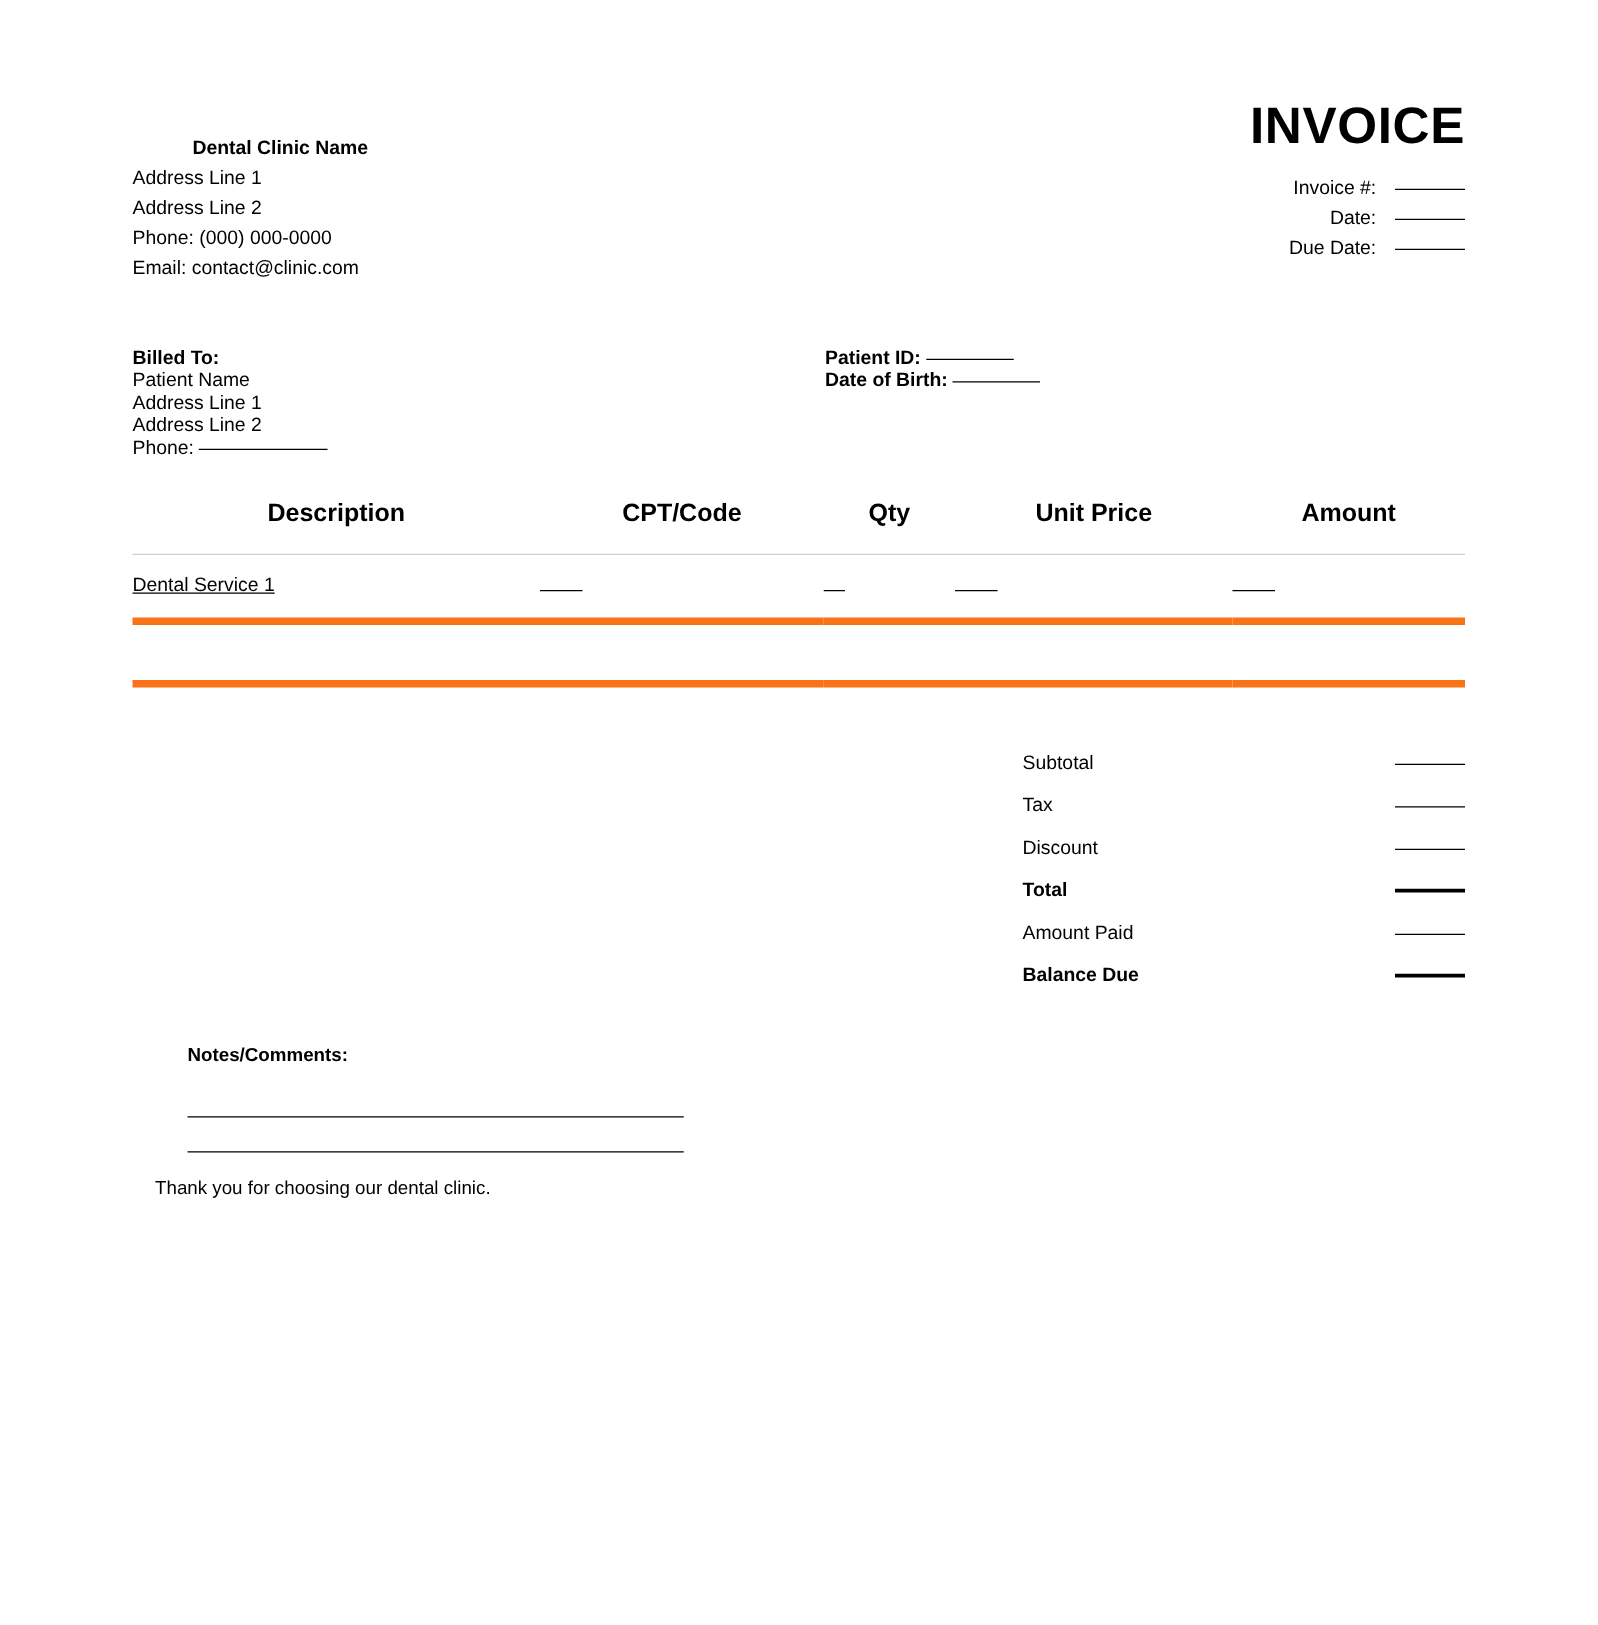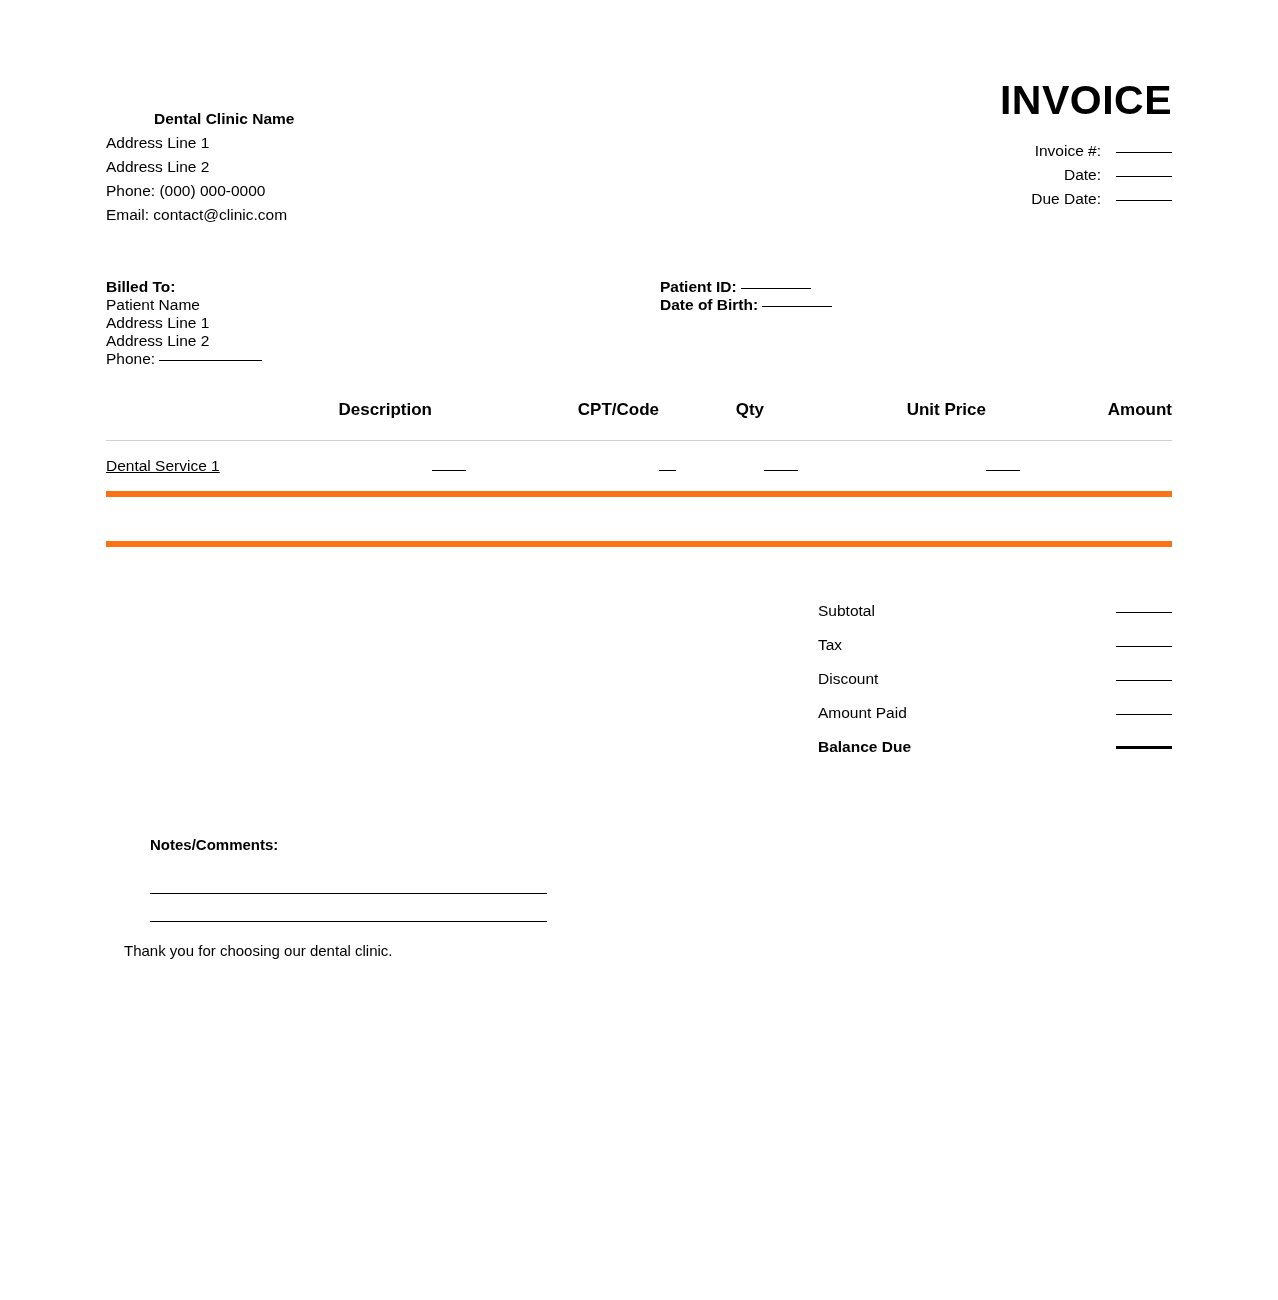--- a/index.html
+++ b/index.html
@@ -109,23 +109,23 @@
   
   .items-table {
     position: absolute;
     left: 106px;
     top: 400px;
     width: 1066px;
     border-collapse: collapse;
     font-size: 15.5px;
   }
   .items-table th {
-    text-align: right;
+    text-align: center;
     font-weight: bold;
-    font-size: 17px;
+    font-size: 20px;
     padding: 0 0 20px 0;
     border-bottom: 1px solid #cfcfcf;
   }
   .items-table td {
     padding: 16px 0 16px 0;
     border-bottom: 6px solid #f97316;
     vertical-align: bottom;
     height: 11px;
     text-decoration: underline;
   }
@@ -283,20 +283,24 @@
       <span class="totals-blank"></span>
     </div>
     <div class="totals-row">
       <span class="label">Tax</span>
       <span class="totals-blank"></span>
     </div>
     <div class="totals-row">
       <span class="label">Discount</span>
       <span class="totals-blank"></span>
     </div>
+    <div class="totals-row strong">
+      <span class="label">Total</span>
+      <span class="totals-blank"></span>
+    </div>
     <div class="totals-row">
       <span class="label">Amount Paid</span>
       <span class="totals-blank"></span>
     </div>
     <div class="totals-row strong">
       <span class="label">Balance Due</span>
       <span class="totals-blank"></span>
     </div>
   </div>
 

